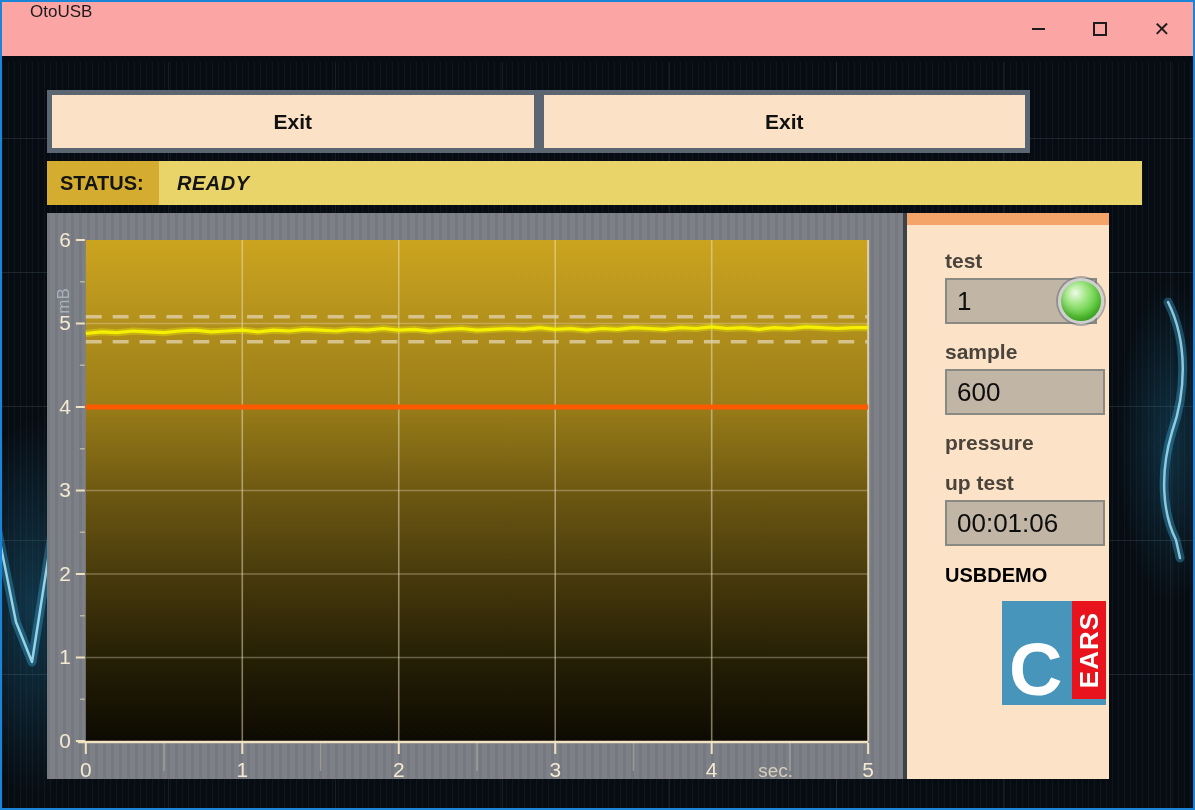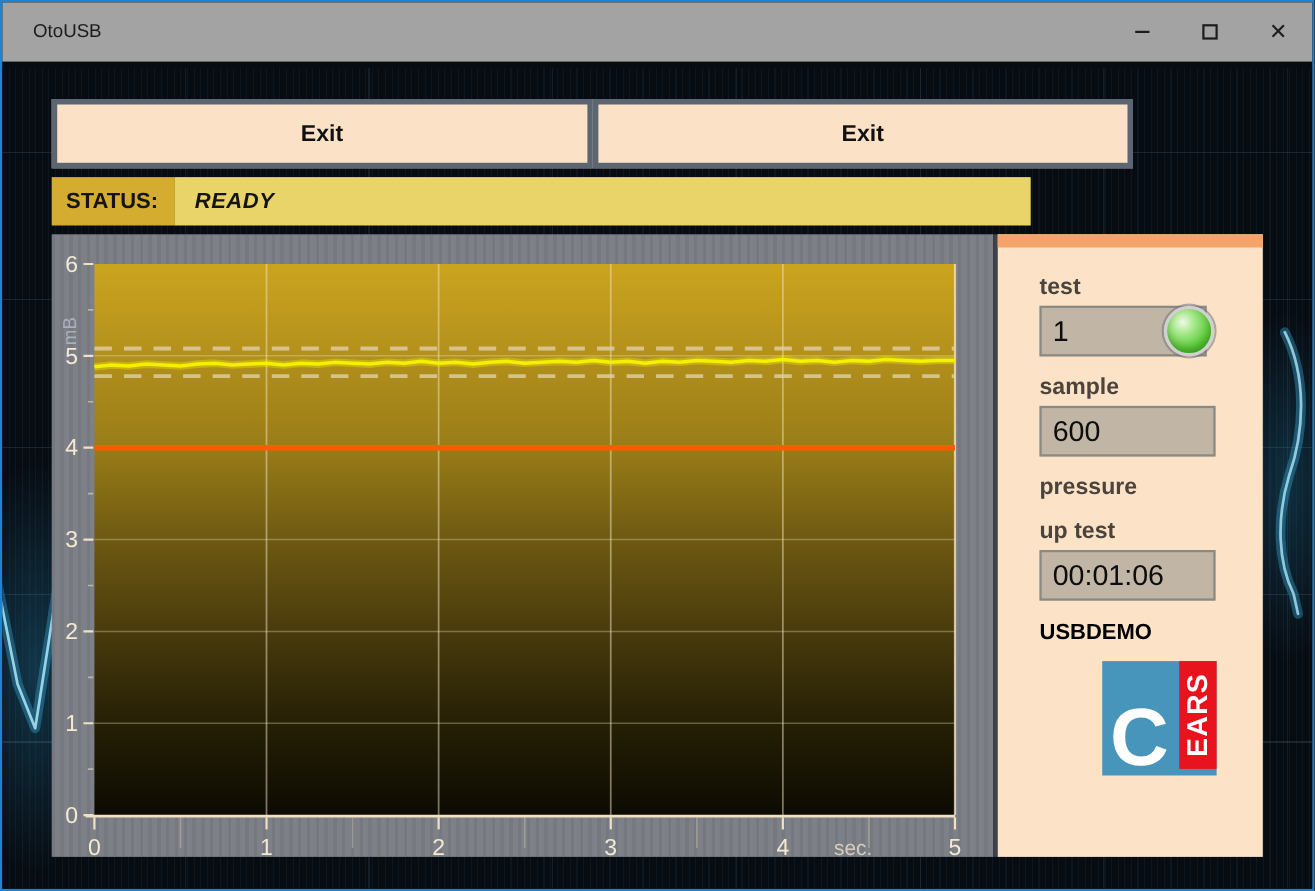--- a/index.html
+++ b/index.html
@@ -1,21 +1,21 @@
 <!DOCTYPE html>
 <html><head>
 <meta charset="utf-8">
 <style>
   html,body{margin:0;padding:0;background:#2a2a2a;font-family:"Liberation Sans",sans-serif;}
   .window{position:relative;width:1195px;height:810px;box-sizing:border-box;
     border:2px solid #1a85d8;background:#070c12;overflow:hidden;}
 
   
-  .titlebar{position:absolute;left:0;top:0;right:0;height:54px;background:#a3a3a3;
-    display:flex;align-items:center;}
+  .titlebar{position:absolute;left:0;top:0;right:0;height:54px;background:#fca5a5;
+    display:flex;}
   .title{margin-left:28px;font-size:17px;color:#1c1c1c;}
   .win-controls{margin-left:auto;display:flex;height:100%;}
   .win-btn{width:62px;height:100%;display:flex;align-items:center;justify-content:center;}
   .glyph-min{width:13px;height:2px;background:#1c1c1c;}
   .glyph-max{width:14px;height:14px;border:2px solid #1c1c1c;box-sizing:border-box;}
   .glyph-close{font-size:20px;color:#1c1c1c;line-height:1;font-weight:400;}
 
   
   .main{position:absolute;left:0;top:60px;right:0;bottom:0;background-color:#070c12;
     background-image:
@@ -25,36 +25,36 @@
       repeating-linear-gradient(0deg, transparent 0 133px, rgba(150,190,220,0.14) 133px 134px),
       repeating-linear-gradient(90deg, transparent 0 166px, rgba(150,190,220,0.10) 166px 167px);}
   .bg-decor{position:absolute;left:0;top:0;width:1191px;height:746px;pointer-events:none;}
 
   
   .toolbar{position:absolute;left:45px;top:28px;width:983px;height:63px;display:flex;}
   .tb-btn{flex:1;box-sizing:border-box;border:5px solid #5c6673;background:#fbe2c6;
     font-family:"Liberation Sans",sans-serif;font-size:21px;font-weight:700;color:#111;}
 
   
-  .statusbar{position:absolute;left:45px;top:99px;width:890px;height:44px;display:flex;
+  .statusbar{position:absolute;left:45px;top:99px;width:1095px;height:44px;display:flex;
     font-weight:700;font-size:20px;color:#141414;justify-content:space-between;}
   .status-label{width:112px;background:#d3ac30;display:flex;align-items:center;
     padding-left:13px;box-sizing:border-box;}
   .status-value{flex:1;background:#e8d469;display:flex;align-items:center;
     padding-left:18px;letter-spacing:.5px;font-style:italic;}
 
   
   .chart-panel{position:absolute;left:45px;top:151px;width:856px;height:566px;
     background-color:#7d8086;
     background-image:repeating-linear-gradient(90deg, rgba(30,35,45,0.08) 0 3px, transparent 3px 8px);}
   .chart-panel svg{display:block;width:856px;height:566px;}
   .panel-divider{position:absolute;left:901px;top:151px;width:4px;height:566px;background:#3d4249;}
 
   
-  .side-panel{position:absolute;left:905px;top:151px;width:241px;height:566px;background:#fce3c8;}
+  .side-panel{position:absolute;left:905px;top:151px;width:202px;height:566px;background:#fce3c8;}
   .accent-strip{height:12px;background:#f4a469;}
   .sp-label{margin:16px 0 5px 38px;font-size:21px;font-weight:700;color:#4a443c;}
   .sp-field:first-child .sp-label{margin-top:24px;}
   .sp-boxrow{position:relative;margin-left:38px;}
   .sp-box{width:160px;height:46px;box-sizing:border-box;background:#c1b5a5;border:2px solid #8a8a84;
     font-size:26px;color:#0d0d0d;display:flex;align-items:center;padding-left:10px;}
   .sp-box-test{width:152px;}
   .led{position:absolute;left:113px;top:0;width:46px;height:46px;border-radius:50%;box-sizing:border-box;
     background:radial-gradient(circle at 36% 30%, #eefae6 0%, #a5e88a 28%, #5ec93c 62%, #2e9c17 100%);
     border:3px solid #d0d0d0;

